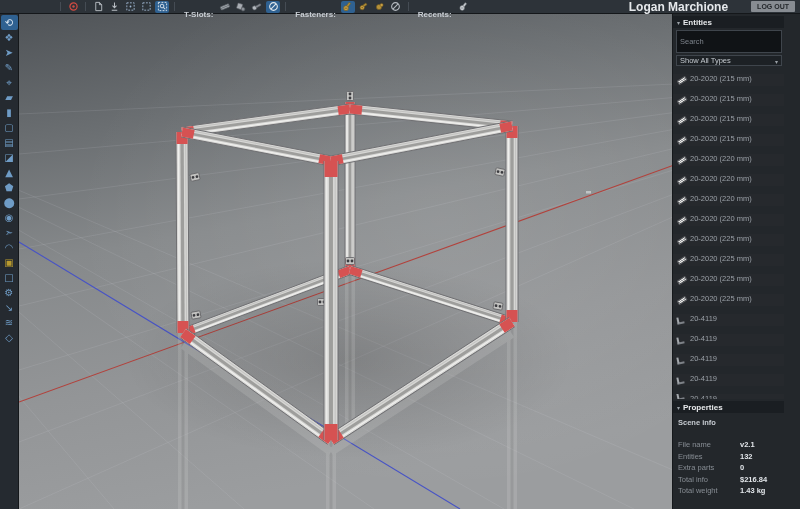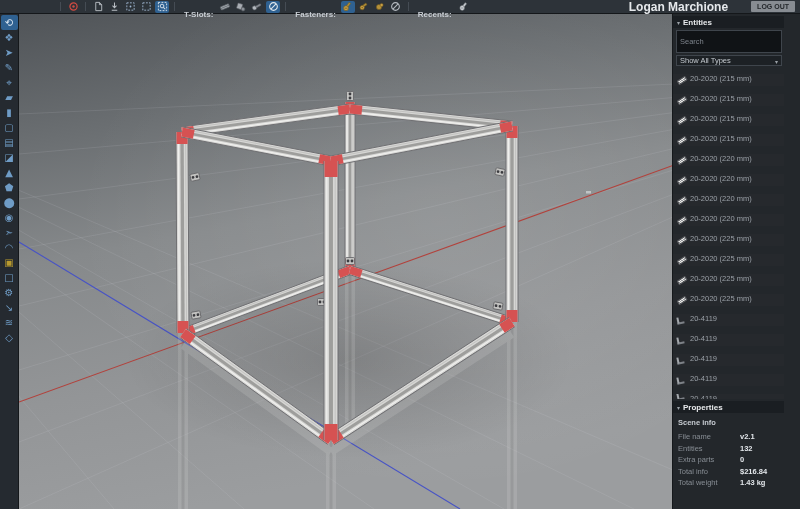--- a/index.html
+++ b/index.html
@@ -56,21 +56,21 @@
                 padding:0 4px; overflow:hidden; }
   .entity-row.partial { height:5px; }
   .row-icon { flex:0 0 13px; display:flex; align-items:center; }
   .ic-extrusion { width:10px; height:4.5px; border-radius:1px;
                   background:linear-gradient(180deg,#f2f2f0 0 1px,#9a9b9f 1px 2px,#e4e4e2 2px 3px,#85868a 3px 4.5px);
                   border:0.5px solid #5a5c60; transform:rotate(-33deg); }
   .ic-bracket { width:7px; height:7px; border-left:2.5px solid #a2a6ab;
                 border-bottom:2.5px solid #7d8187; transform:rotate(-12deg); }
   .row-label { color:#9aa0a7; font-size:7.5px; white-space:nowrap; }
   .scene-info { padding:3px 5px; }
-  .si-title { color:#c7ccd2; font-size:7.5px; font-weight:bold; margin:2px 0 4px 0; }
+  .si-title { color:#c7ccd2; font-size:7.5px; font-weight:bold; margin:2px 0 12px 0; }
   .prop-row { display:flex; height:11.5px; align-items:center;gap:20px; }
   .prop-label { width:42px; color:#878d94; font-size:7.5px; }
   .prop-value { color:#e2e6ea; font-size:7.5px; font-weight:bold; }
 </style>
 </head>
 <body>
 
 <div class="topbar">
   <div style="display:flex;">
 

